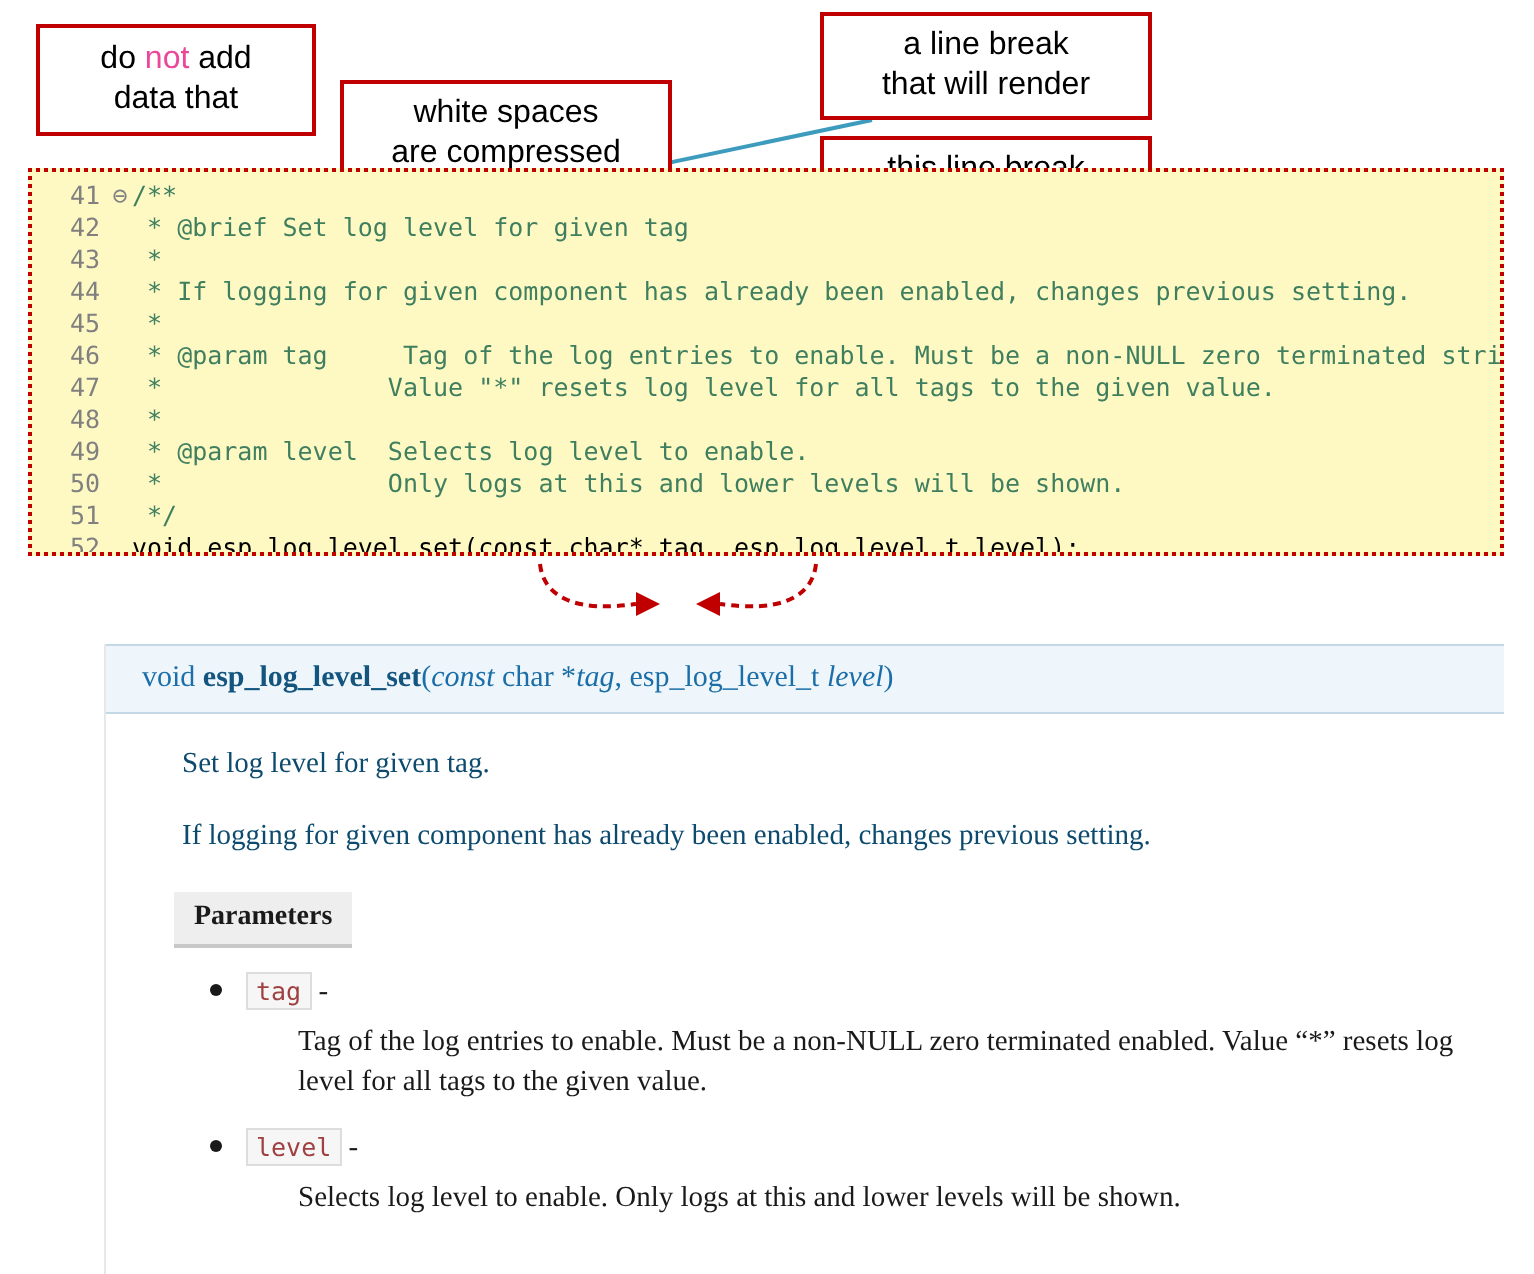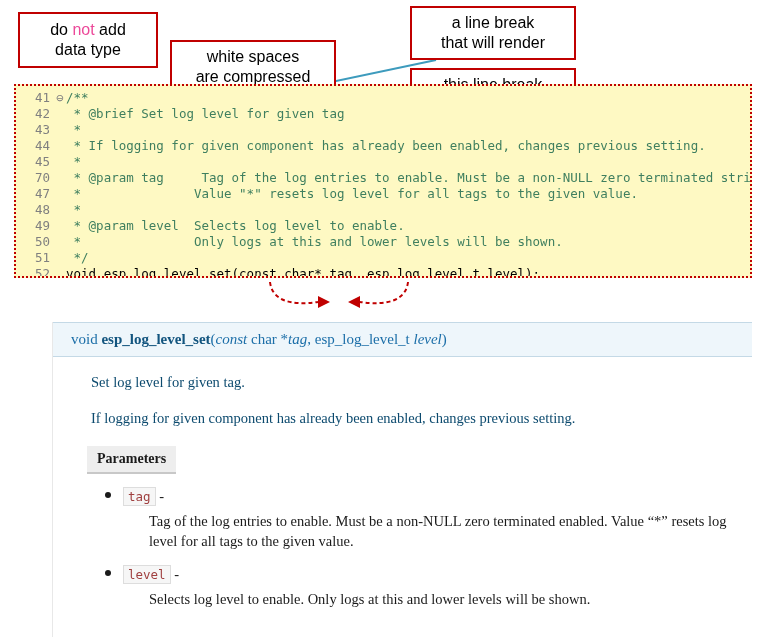--- a/index.html
+++ b/index.html
@@ -184,21 +184,21 @@
 
     <path d="M270,282 C272,300 290,306 318,302" fill="none" stroke="#c00000" stroke-width="2" stroke-dasharray="4,3"></path>
     <polygon points="318,296 330,302 318,308" fill="#c00000"></polygon>
     <path d="M408,282 C406,300 388,306 360,302" fill="none" stroke="#c00000" stroke-width="2" stroke-dasharray="4,3"></path>
     <polygon points="360,296 348,302 360,308" fill="#c00000"></polygon>
   </svg>
 
   <div class="callout" id="callout-datatype">
     <div>
       <span>do </span><span class="hl">not</span><span> add</span><br>
-      <span>data type</span>
+      <span>data that</span>
     </div>
   </div>
 
   <div class="callout" id="callout-whitespace">
     <div>
       <span>white spaces</span><br>
       <span>are  compressed</span>
     </div>
   </div>
 
@@ -215,21 +215,21 @@
       <span>will </span><span class="hl">not</span><span> render</span>
     </div>
   </div>
 
   <div id="code-block">
     <div class="code-line"><span class="ln">41</span><span class="fold">⊖</span><span class="code-text">/**</span></div>
     <div class="code-line"><span class="ln">42</span><span class="fold"></span><span class="code-text"> * @brief Set log level for given tag</span></div>
     <div class="code-line"><span class="ln">43</span><span class="fold"></span><span class="code-text"> *</span></div>
     <div class="code-line"><span class="ln">44</span><span class="fold"></span><span class="code-text"> * If logging for given component has already been enabled, changes previous setting.</span></div>
     <div class="code-line"><span class="ln">45</span><span class="fold"></span><span class="code-text"> *</span></div>
-    <div class="code-line"><span class="ln">70</span><span class="fold"></span><span class="code-text"> * @param tag     Tag of the log entries to enable. Must be a non-NULL zero terminated string.</span></div>
+    <div class="code-line"><span class="ln">46</span><span class="fold"></span><span class="code-text"> * @param tag     Tag of the log entries to enable. Must be a non-NULL zero terminated string.</span></div>
     <div class="code-line"><span class="ln">47</span><span class="fold"></span><span class="code-text"> *               Value "*" resets log level for all tags to the given value.</span></div>
     <div class="code-line"><span class="ln">48</span><span class="fold"></span><span class="code-text"> *</span></div>
     <div class="code-line"><span class="ln">49</span><span class="fold"></span><span class="code-text"> * @param level  Selects log level to enable.</span></div>
     <div class="code-line"><span class="ln">50</span><span class="fold"></span><span class="code-text"> *               Only logs at this and lower levels will be shown.</span></div>
     <div class="code-line"><span class="ln">51</span><span class="fold"></span><span class="code-text"> */</span></div>
     <div class="code-line"><span class="ln">52</span><span class="fold"></span><span class="code-text src">void esp_log_level_set(const char* tag, esp_log_level_t level);</span></div>
   </div>
 
   <div id="doc-panel">
     <div id="doc-signature">

